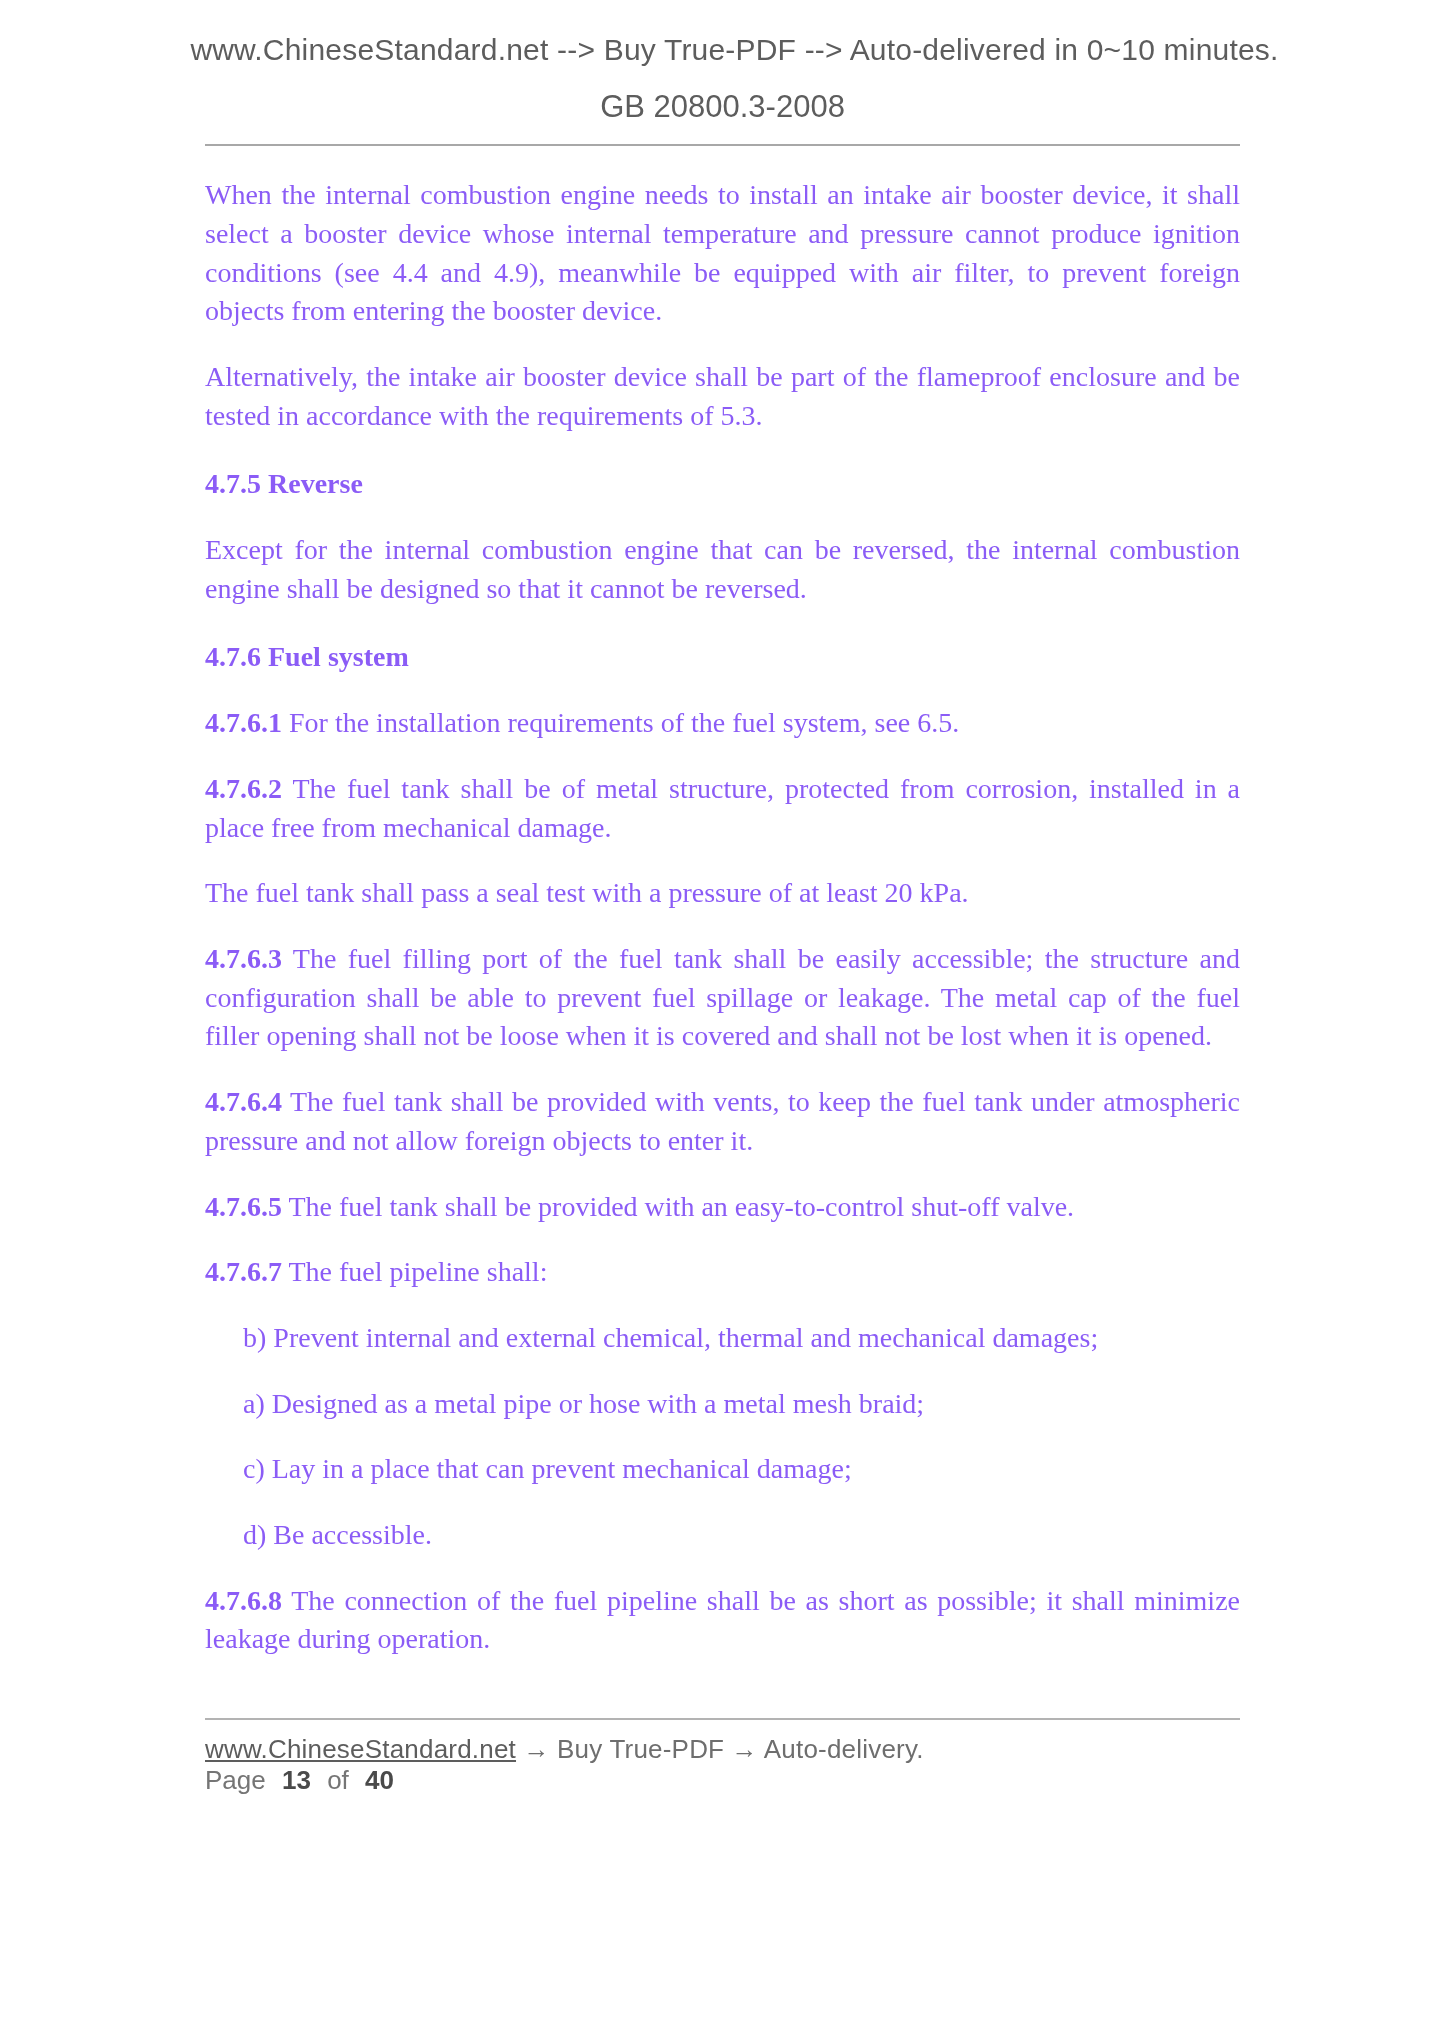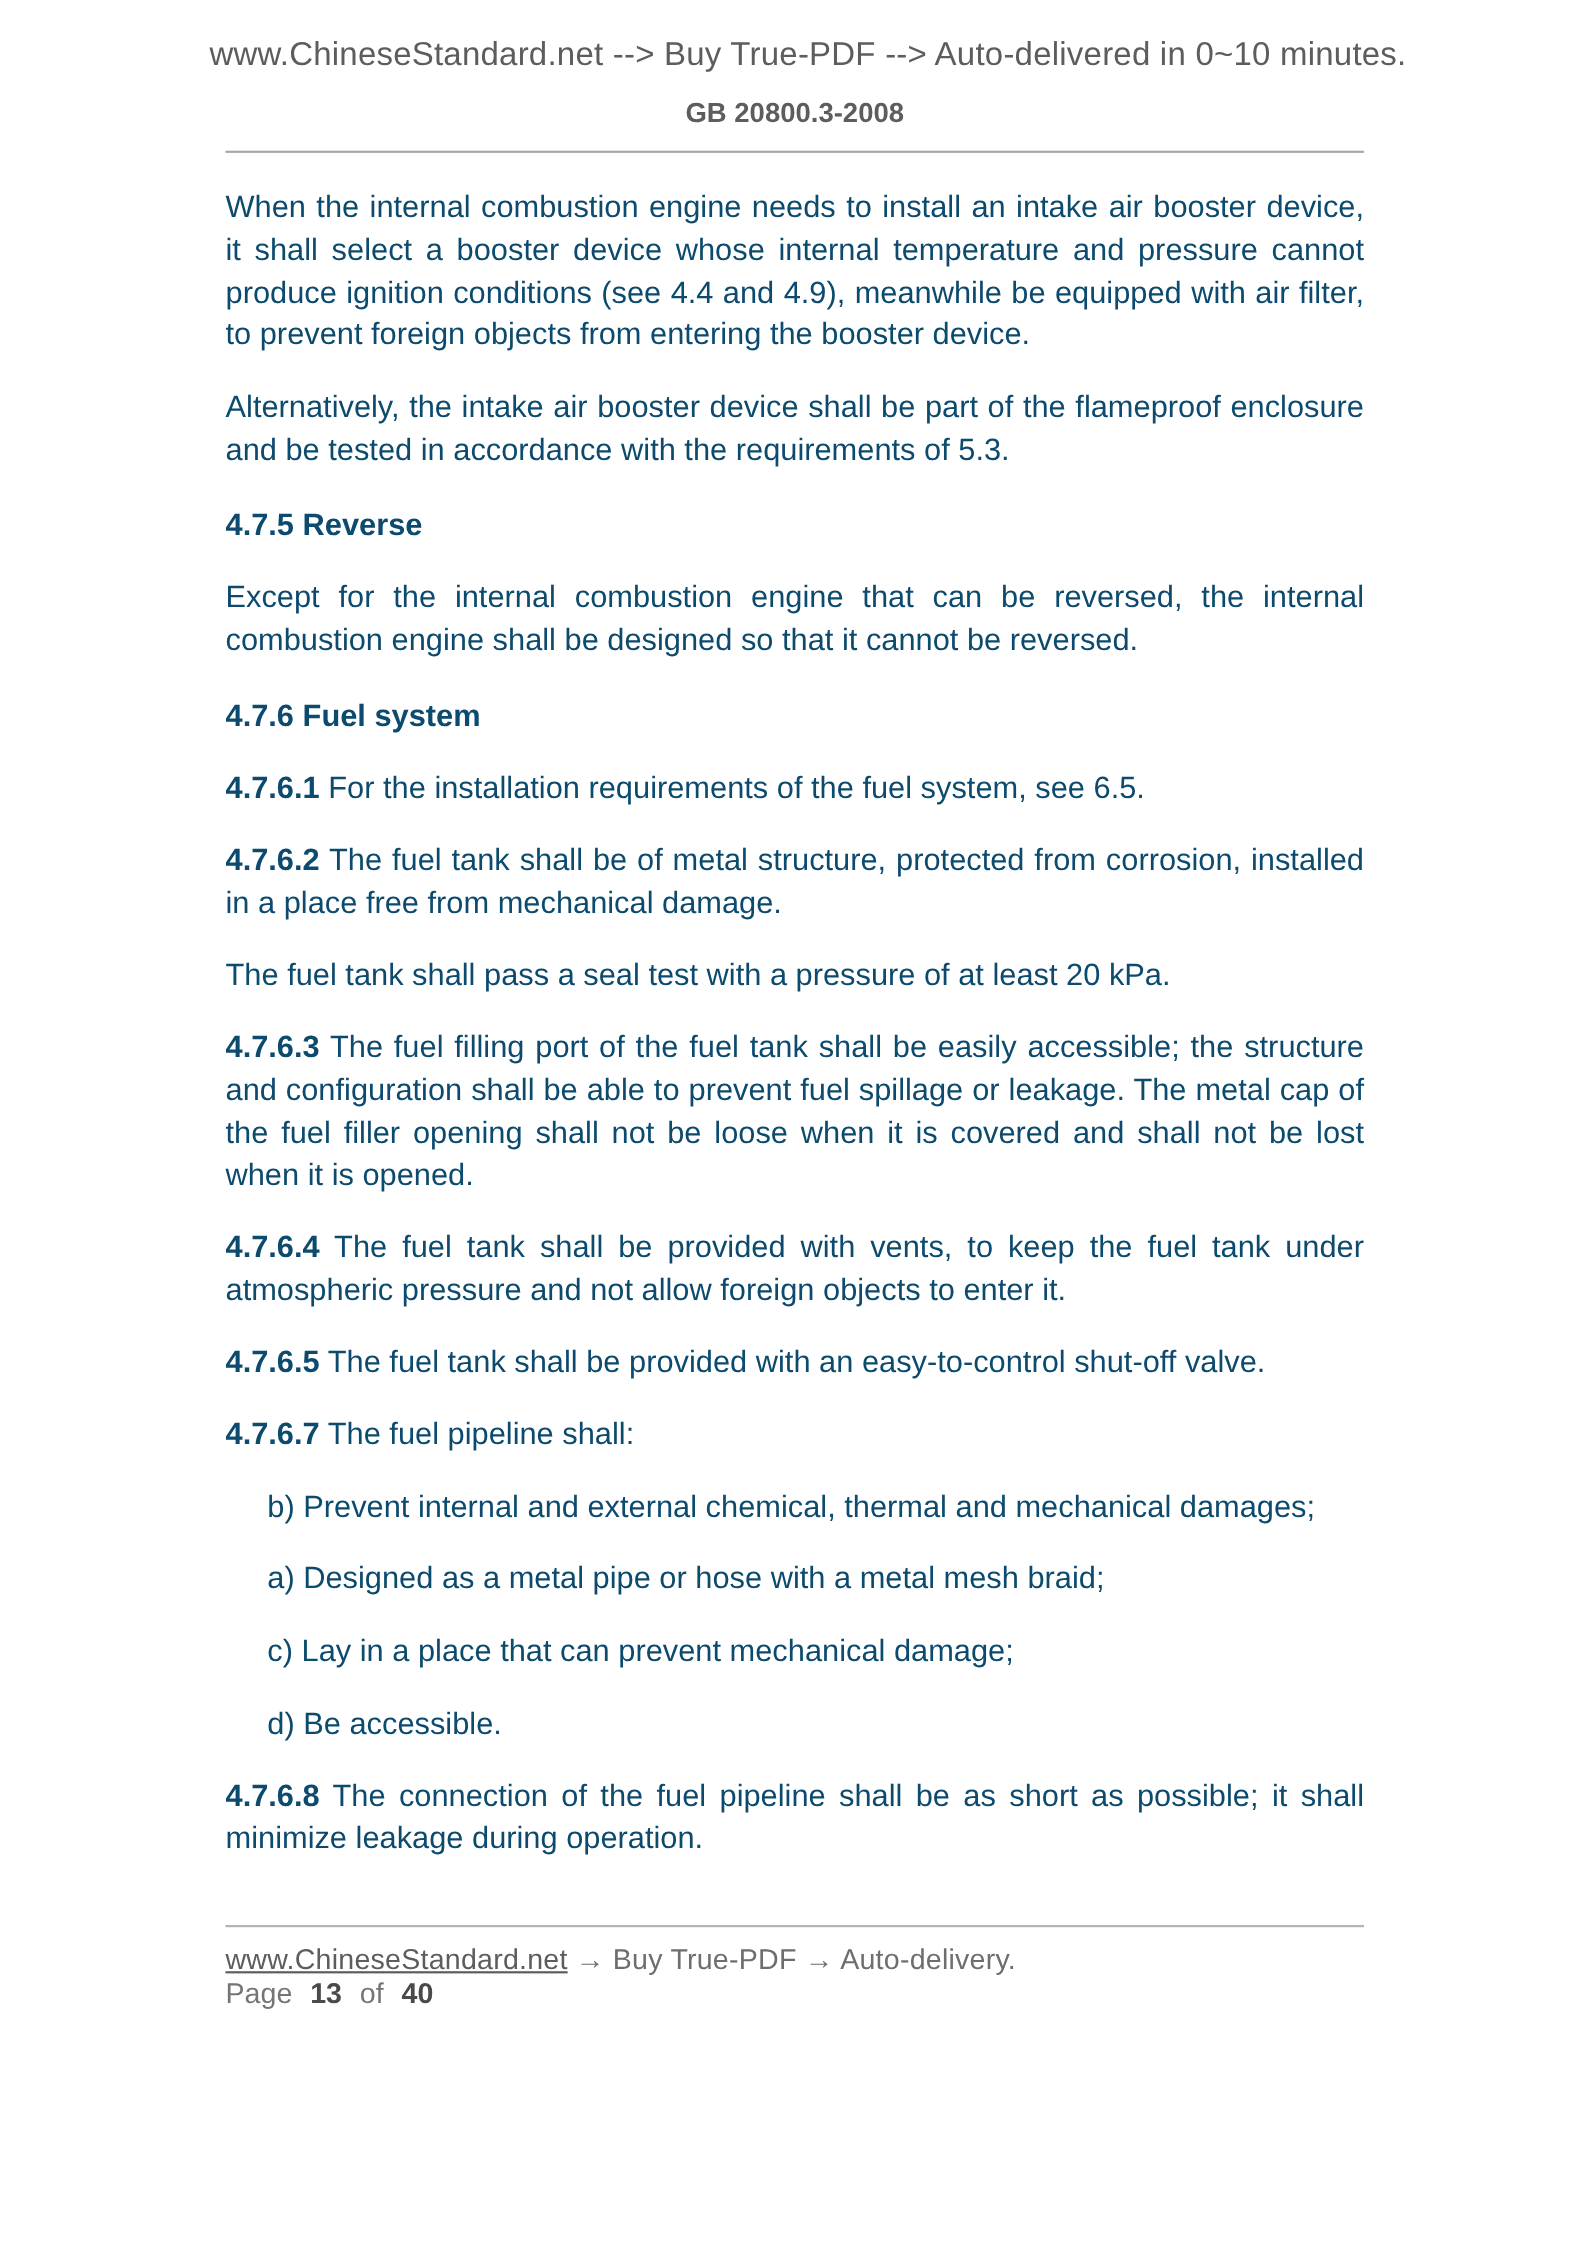--- a/index.html
+++ b/index.html
@@ -9,35 +9,36 @@
     -webkit-font-smoothing: antialiased;
   }
   .page { position: relative; width: 1445px; height: 2044px; overflow: hidden; background: #fff; }
 
   .page-header { padding-top: 33px; text-align: center; }
   .promo {
     font-size: 30px; line-height: 1.15; color: #5d5d5d;
     letter-spacing: 0.2px;
     padding-left: 24px;
   }
-  .std-num { font-size: 25px; line-height: 1.15; color: #5d5d5d; margin-top: 21px; font-weight: bold; }
+  .std-num { font-size: 31px; line-height: 1.15; color: #5d5d5d; margin-top: 21px; }
 
   .content { margin: 0 205px; width: 1035px; }
 
   .rule { border: 0; border-top: 2px solid #a8a8a8; height: 0; }
   .rule-top { margin-top: 20px; }
   .rule-bottom { margin-top: 59px; border-top-color: #b3b3b3; }
 
   .body-text > * {
     margin: 27px 0 0 0;
     font-size: 28px;
     line-height: 38.7px;
-    color: #0c4a6e;
+    color: #8b5cf6;
     text-align: justify;
     font-weight: normal;
+    font-family: Liberation Serif, serif;
   }
   .body-text > *:first-child { margin-top: 30px; }
   .heading { font-weight: bold; text-align: left; margin-top: 30px; }
   .num { font-weight: bold; }
   .li { margin-left: 38px; text-align: left; }
 
   .footer-row {
     display: flex; justify-content: space-between; align-items: baseline;
     padding-top: 14px;
     font-size: 26px; color: #6e6e6e; flex-direction: column;

